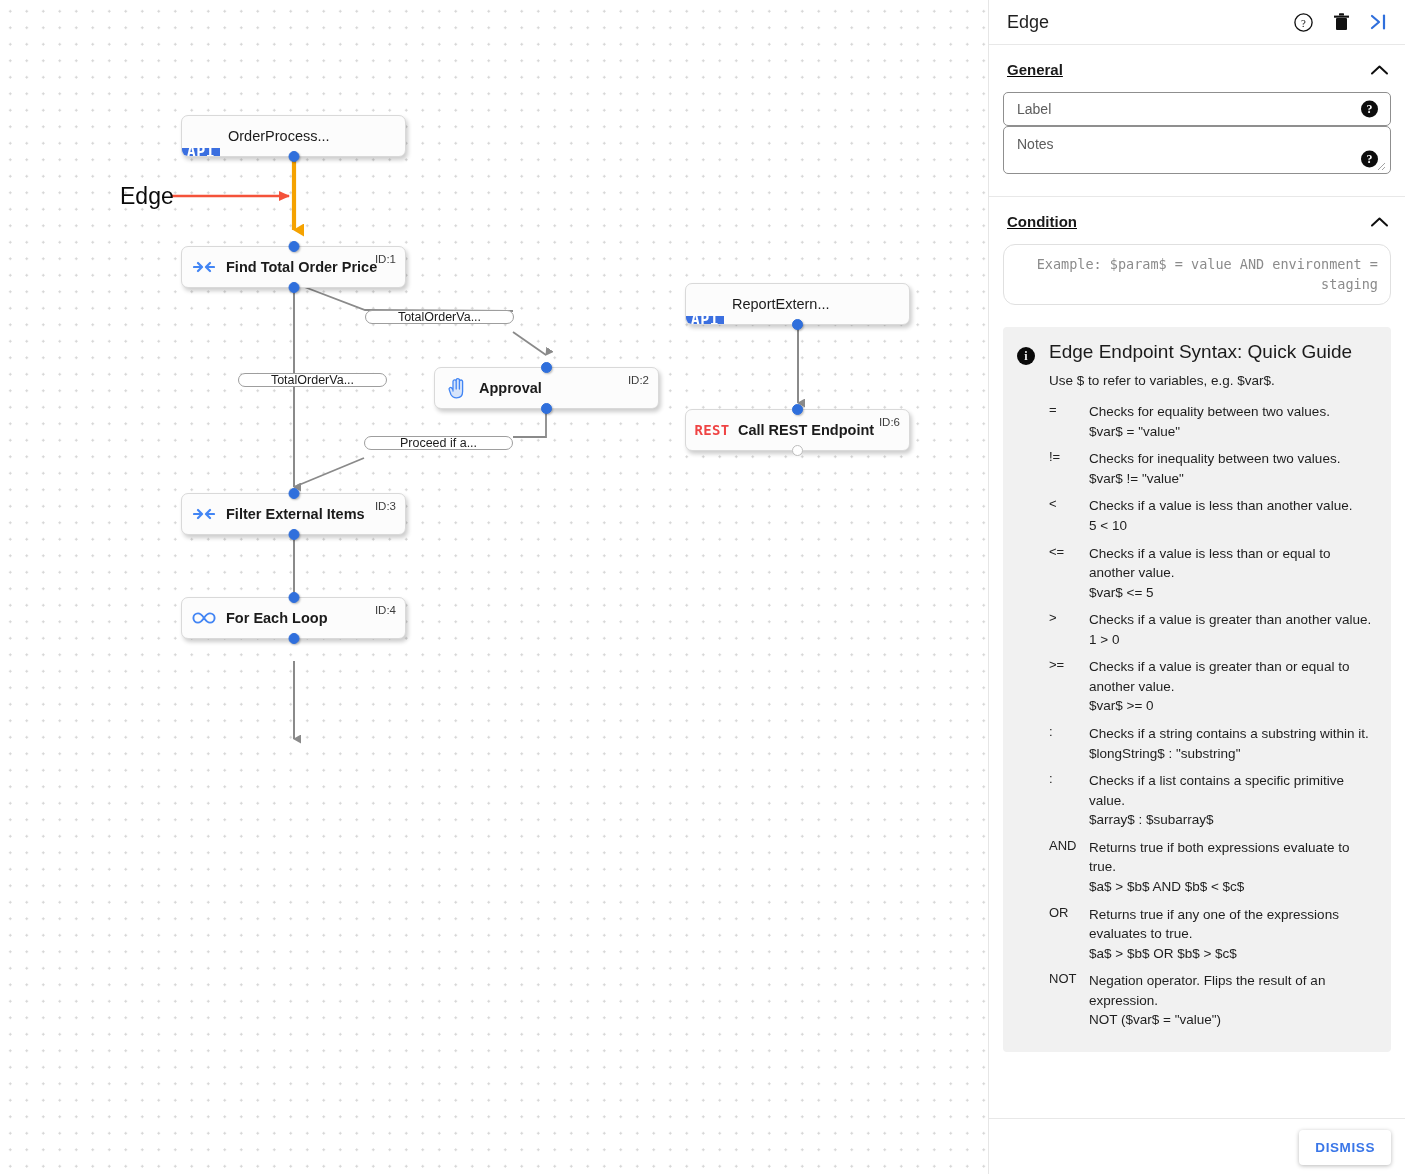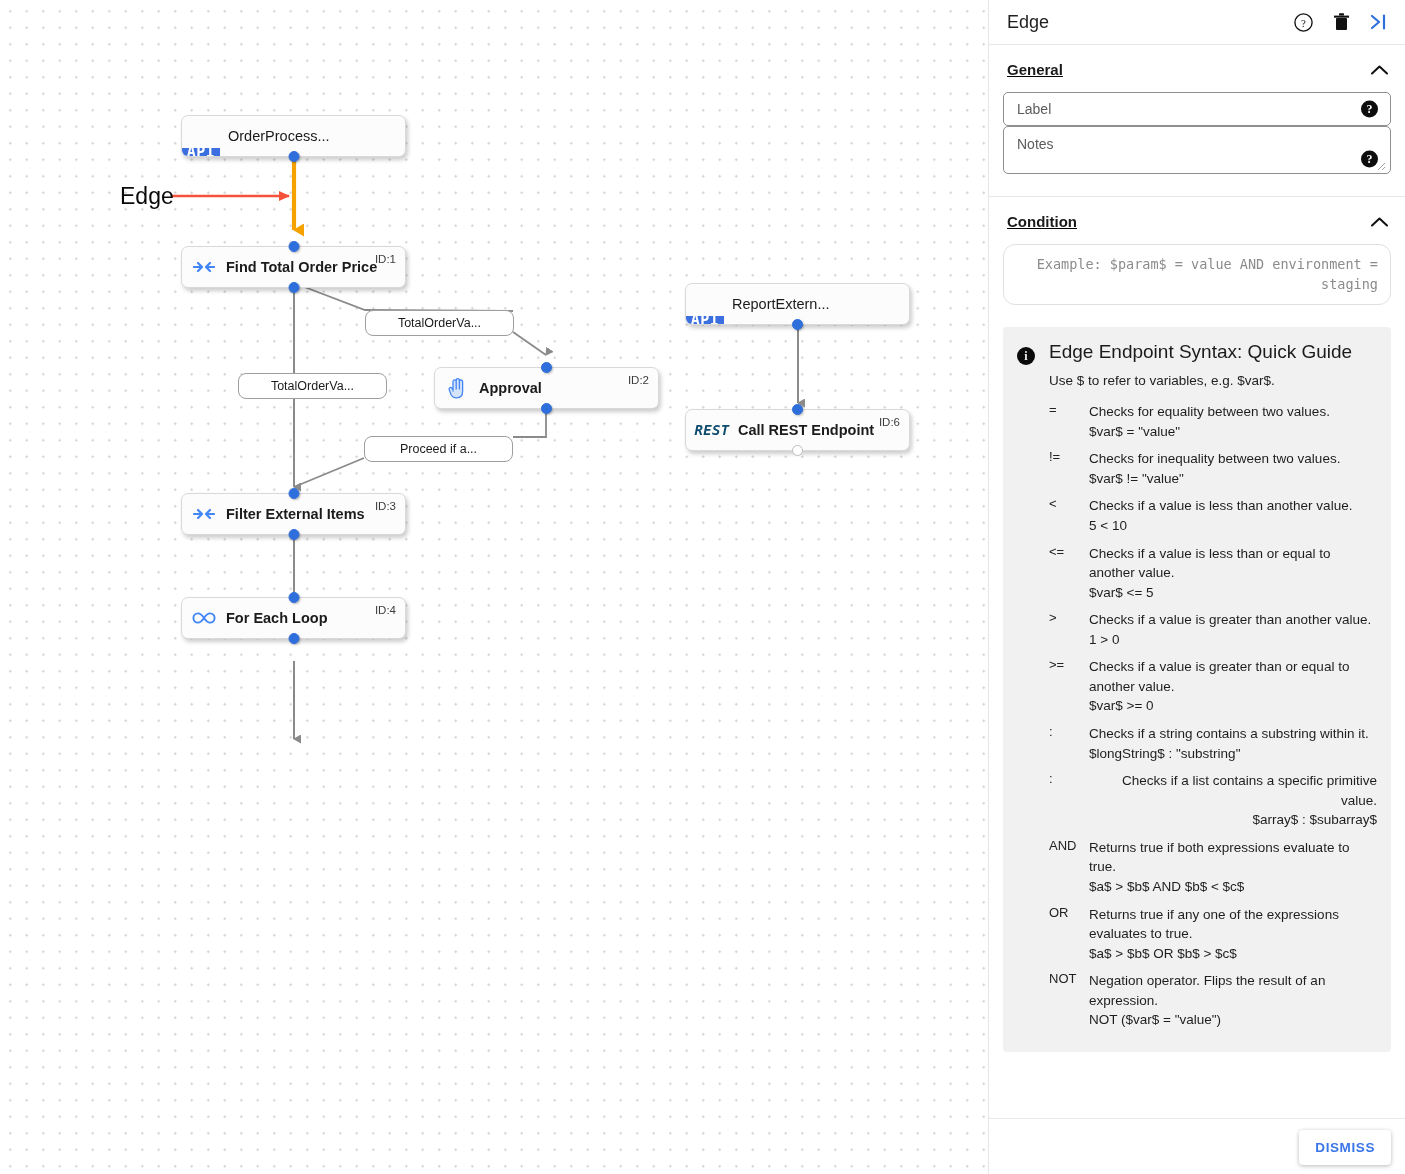--- a/index.html
+++ b/index.html
@@ -45,22 +45,21 @@
     width: 38px; align-self: stretch;
     background: #3b6fe0;
     color: #ffffff;
     display:flex; align-items:center; justify-content:center;
     font-family: "DejaVu Sans Mono", monospace;
     font-size: 15px; font-weight: 700; letter-spacing: .5px; margin-top: 32px;
   }
   .icon-cell {
     width: 44px; min-width:44px; display:flex;
     align-items:center; justify-content:center;
-    color:#0c4a6e;
-    font-style:italic;
+    color:#ef4444;
   }
   .node-title {
     font-size: 14.5px; font-weight: 700; color:#1b1b1b;
     white-space: nowrap;
   }
   .node-title.plain { font-weight: 400; font-size: 14.5px; padding-left: 8px; }
   .node-id {
     position: absolute; right: 9px; top: 6px;
     font-size: 11.5px; color:#3c3c3c; font-weight: 400;
   }
@@ -74,21 +73,21 @@
   .port.top { top: -6px; }
   .port.bottom { bottom: -6px; }
   .port.hollow { background:#ffffff; border:1.5px solid #bdbdbd; box-shadow:none; }
 
   
   .edge-chip {
     position: absolute;
     background: #ffffff;
     border: 1px solid #9e9e9e;
     border-radius: 8px;
-    height: 26px;
+    height: 14px;
     display:flex; align-items:center; justify-content:center;
     font-size: 12.5px; color:#1c1c1c;
     padding: 0 10px;
     white-space: nowrap;
   }
 
   
   .annot-label {
     position:absolute;
     font-size: 23px; color:#0a0a0a;
@@ -454,21 +453,21 @@
               </div>
               <div class="op-row">
                 <div class="op-key">:</div>
                 <div style="flex: 1 1 0%;">
                   <div class="op-desc">Checks if a string contains a substring within it.</div>
                   <div class="op-ex">$longString$ : "substring"</div>
                 </div>
               </div>
               <div class="op-row">
                 <div class="op-key">:</div>
-                <div style="flex: 1 1 0%; text-align: right;">
+                <div style="flex: 1 1 0%;">
                   <div class="op-desc">Checks if a list contains a specific primitive value.</div>
                   <div class="op-ex">$array$ : $subarray$</div>
                 </div>
               </div>
               <div class="op-row">
                 <div class="op-key">AND</div>
                 <div style="flex: 1 1 0%;">
                   <div class="op-desc">Returns true if both expressions evaluate to true.</div>
                   <div class="op-ex">$a$ &gt; $b$ AND $b$ &lt; $c$</div>
                 </div>

